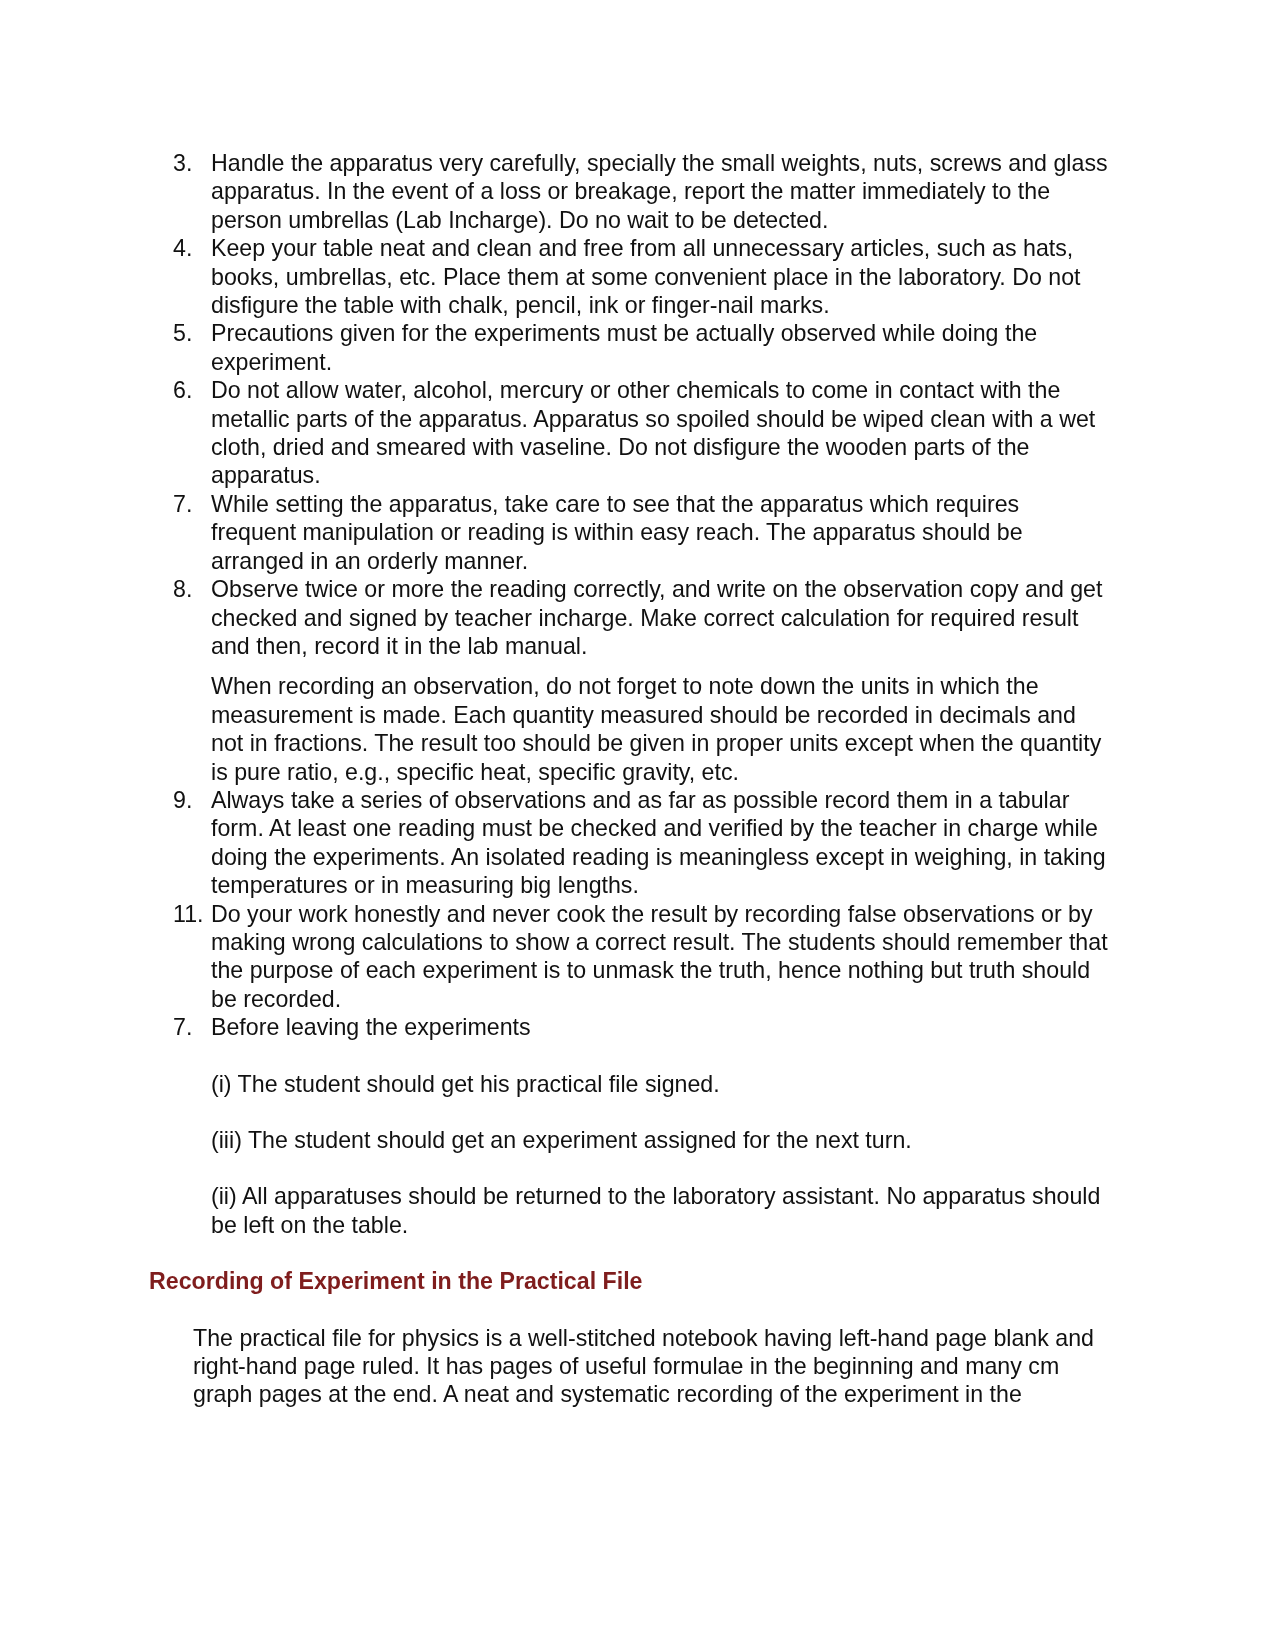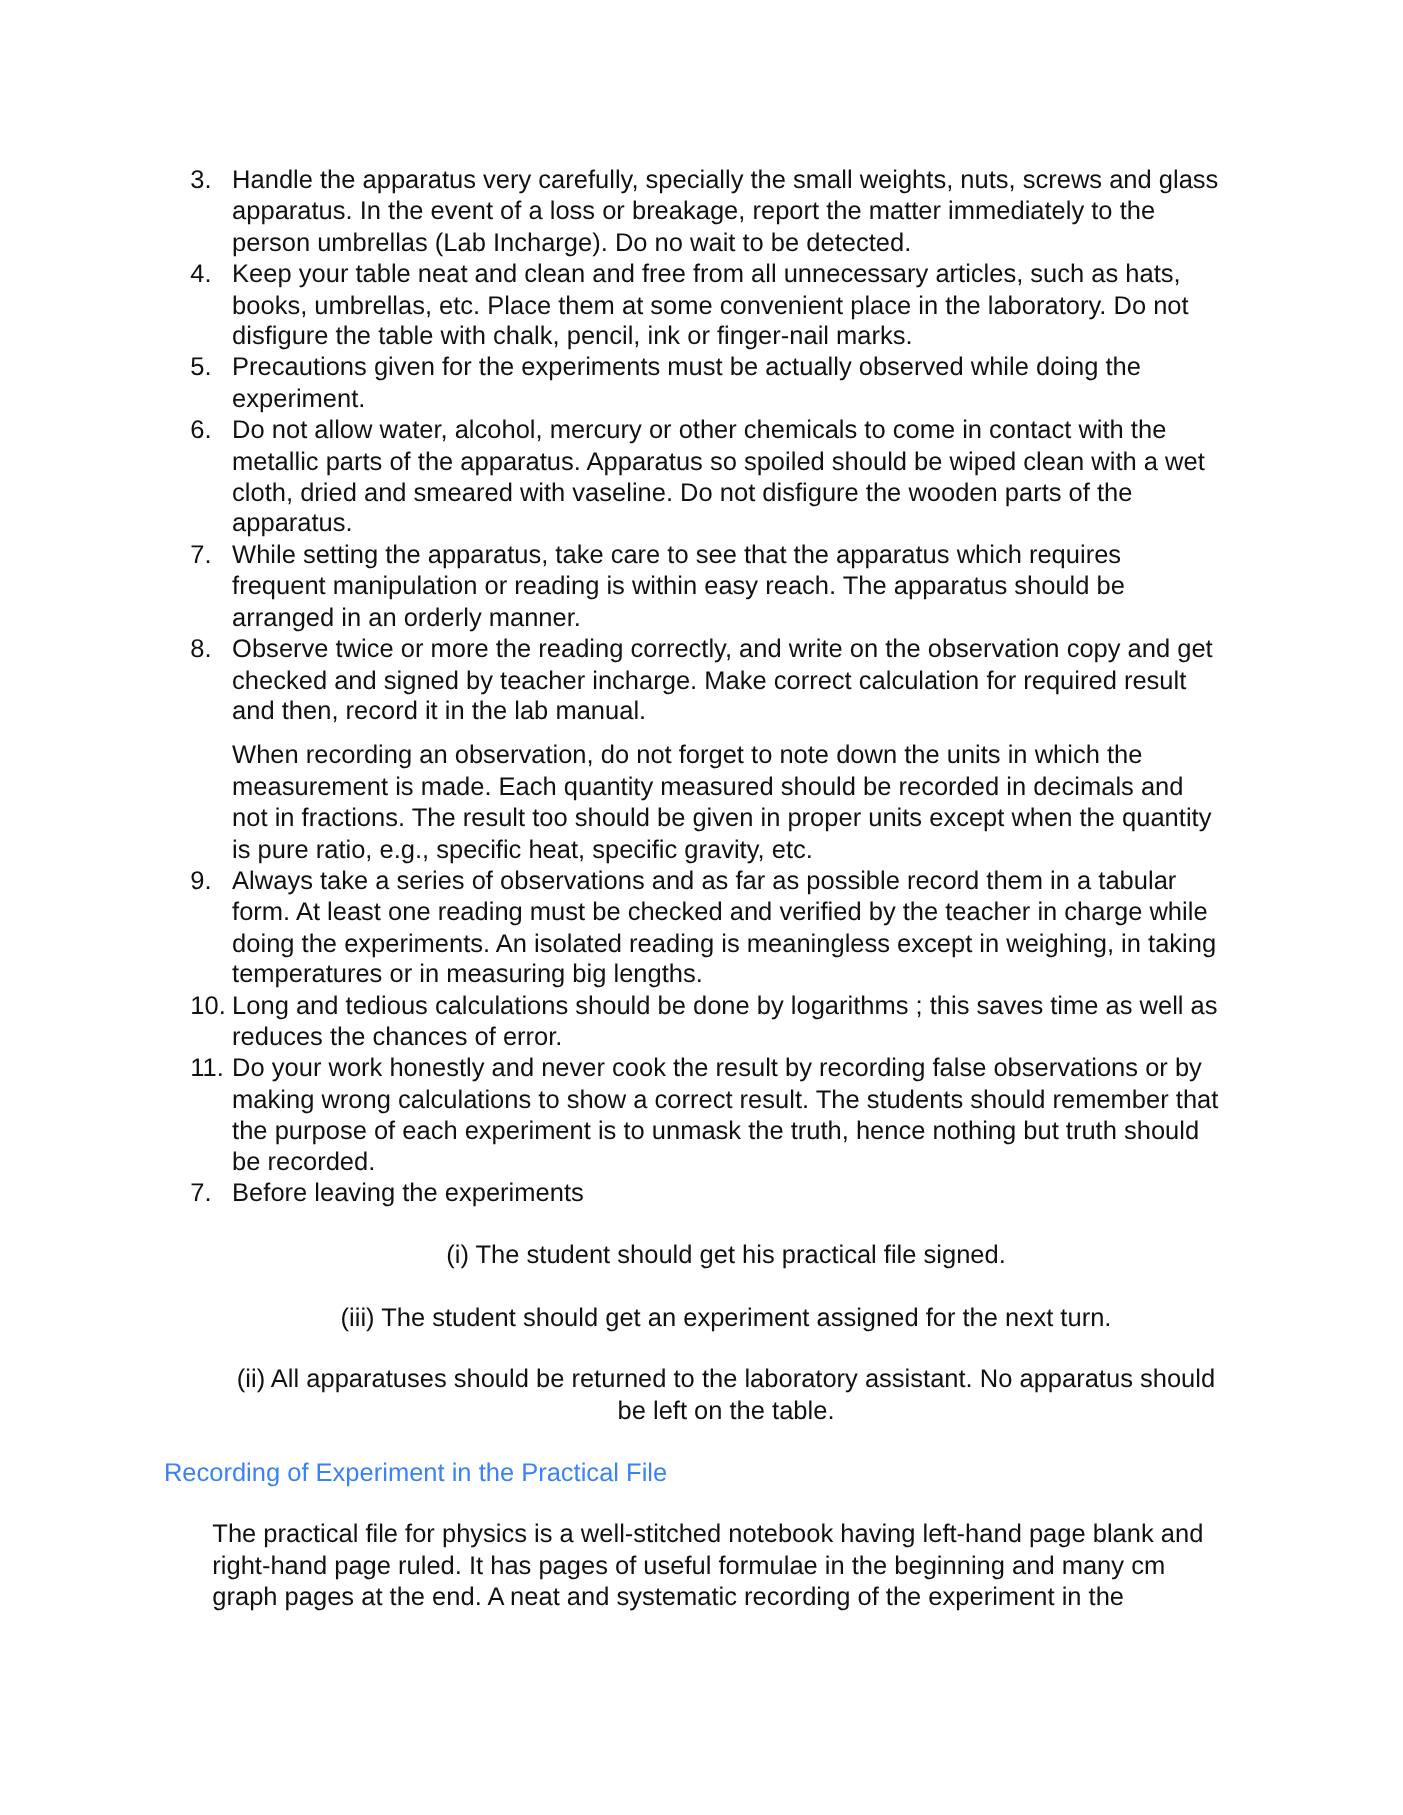--- a/index.html
+++ b/index.html
@@ -3,22 +3,22 @@
 <meta charset="utf-8">
 <style>
   html, body { margin: 0; padding: 0; background: #ffffff; }
   body { width: 1275px; height: 1650px; position: relative; overflow: hidden;
          font-family: "Liberation Sans", sans-serif; color: #111111; }
   .page { position: absolute; left: 149px; top: 149px; width: 960px; font-size: 23.2px; line-height: 28.4px; }
   .item { position: relative; padding-left: 62px; }
   .num { position: absolute; left: 24px; top: 0; width: 38px; text-align: left; }
   .num.two { left: 24px; }
   .cont { padding-left: 62px; margin-top: 12px; }
-  .sub { padding-left: 62px; margin-top: 28px; text-align: center; }
-  .heading { color: #3b82f6; font-weight: normal; margin-top: 28px; }
+  .sub { padding-left: 62px; margin-top: 28px; }
+  .heading { color: #7f1d1d; font-weight: bold; margin-top: 28px; }
   .para { margin-top: 28px; margin-left: 44px; }
 </style>
 </head>
 <body>
 
 <div class="page">
 
   <div class="item">
     <span class="num">3.</span>
     <span>Handle the apparatus very carefully, specially the small weights, nuts, screws and glass apparatus. In the event of a loss or breakage, report the matter immediately to the person umbrellas (Lab Incharge). Do no wait to be detected.</span>
@@ -42,24 +42,20 @@
   <div class="item">
     <span class="num">8.</span>
     <span>Observe twice or more the reading correctly, and write on the observation copy and get checked and signed by teacher incharge. Make correct calculation for required result and then, record it in the lab manual.</span>
   </div>
   <div class="cont">When recording an observation, do not forget to note down the units in which the measurement is made. Each quantity measured should be recorded in decimals and not in fractions. The result too should be given in proper units except when the quantity is pure ratio, e.g., specific heat, specific gravity, etc.</div>
   <div class="item">
     <span class="num">9.</span>
     <span>Always take a series of observations and as far as possible record them in a tabular form. At least one reading must be checked and verified by the teacher in charge while doing the experiments. An isolated reading is meaningless except in weighing, in taking temperatures or in measuring big lengths.</span>
   </div>
   <div class="item">
-    <span class="num two">10.</span>
-    <span>Long and tedious calculations should be done by logarithms ; this saves time as well as reduces the chances of error.</span>
-  </div>
-  <div class="item">
     <span class="num two">11.</span>
     <span>Do your work honestly and never cook the result by recording false observations or by making wrong calculations to show a correct result. The students should remember that the purpose of each experiment is to unmask the truth, hence nothing but truth should be recorded.</span>
   </div>
   <div class="item">
     <span class="num two">7.</span>
     <span>Before leaving the experiments</span>
   </div>
 
   <div class="sub">(i) The student should get his practical file signed.</div>
   <div class="sub">(iii) The student should get an experiment assigned for the next turn.</div>

